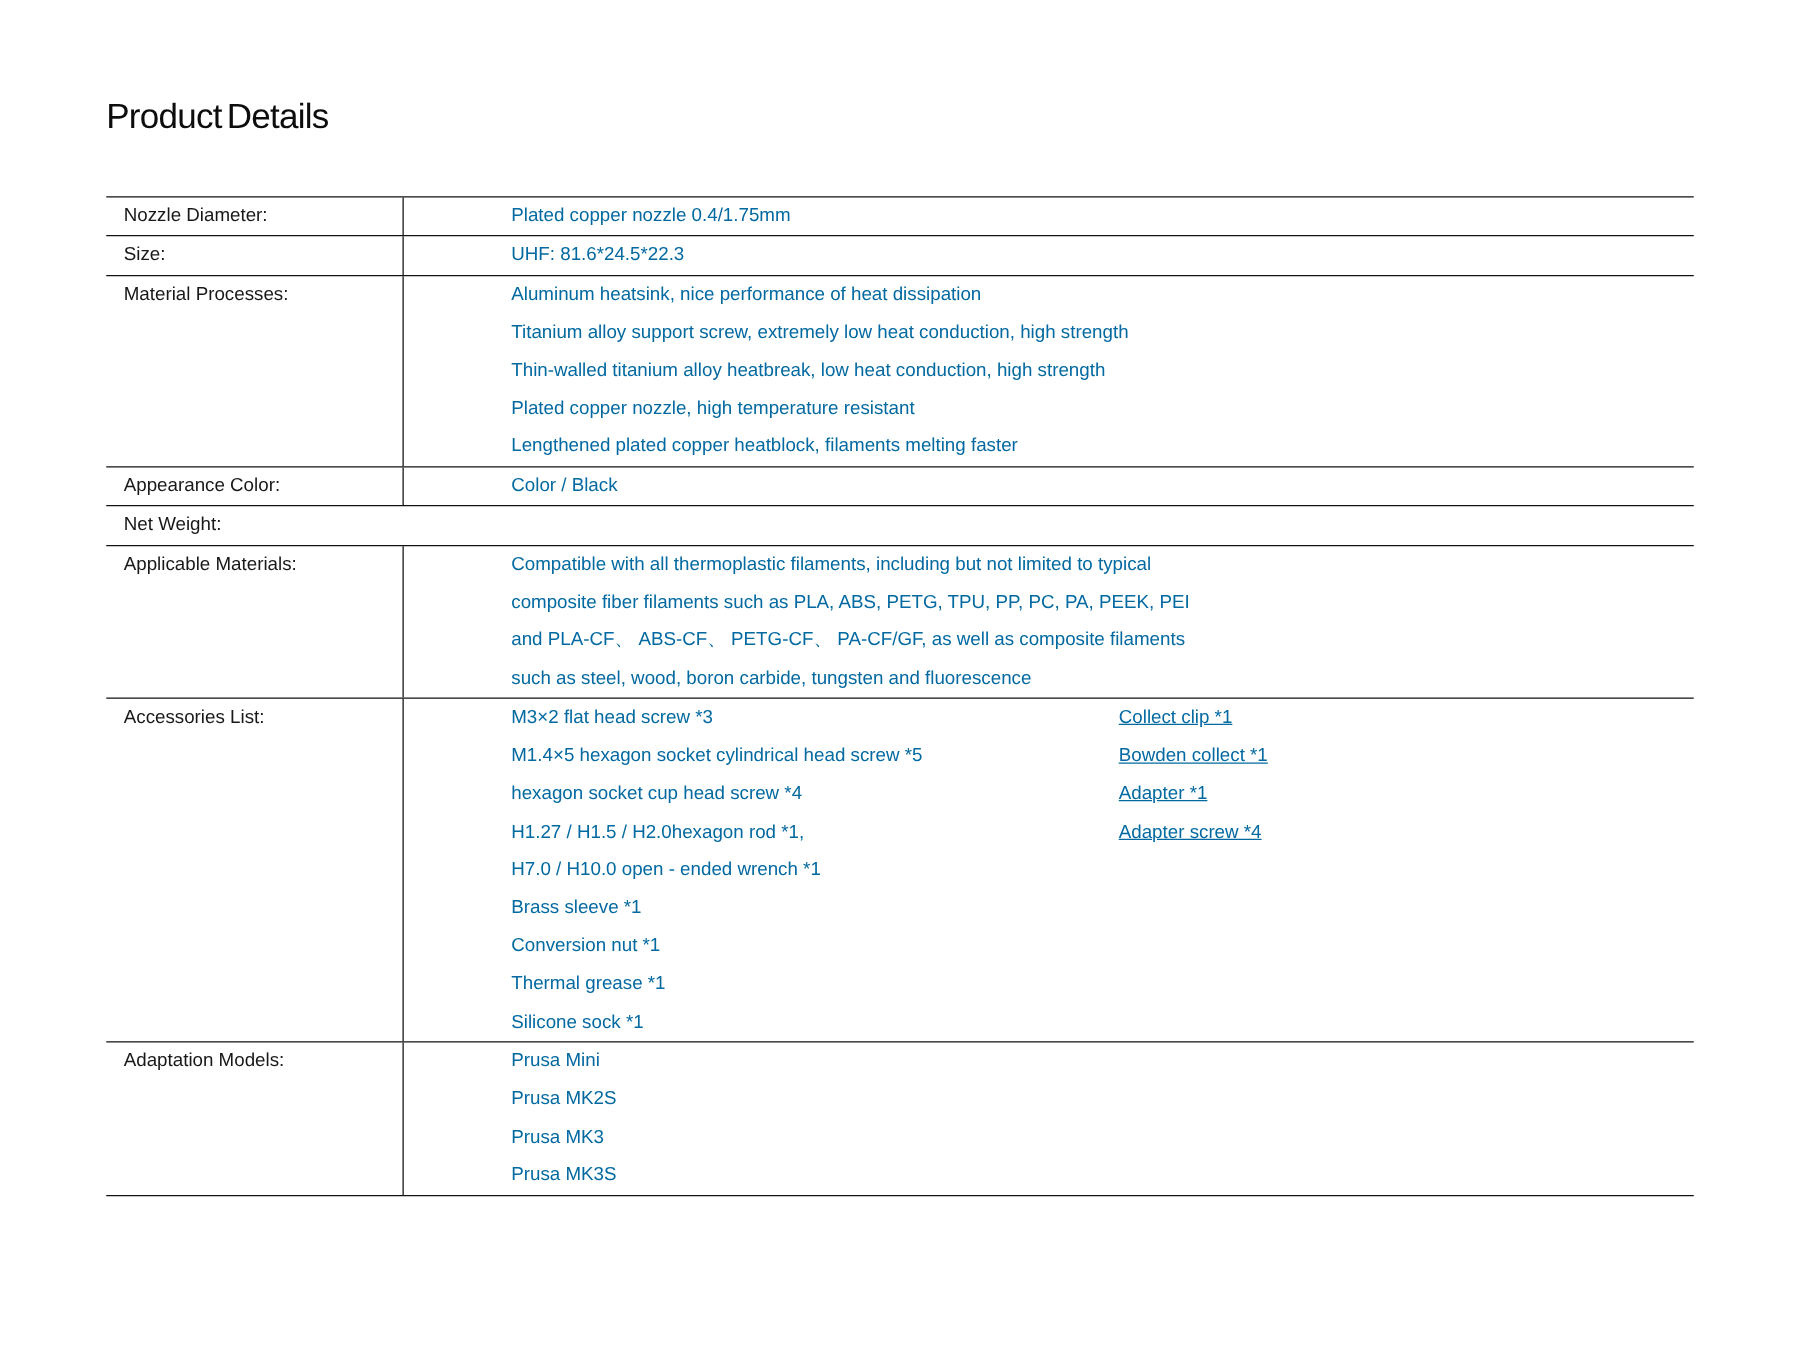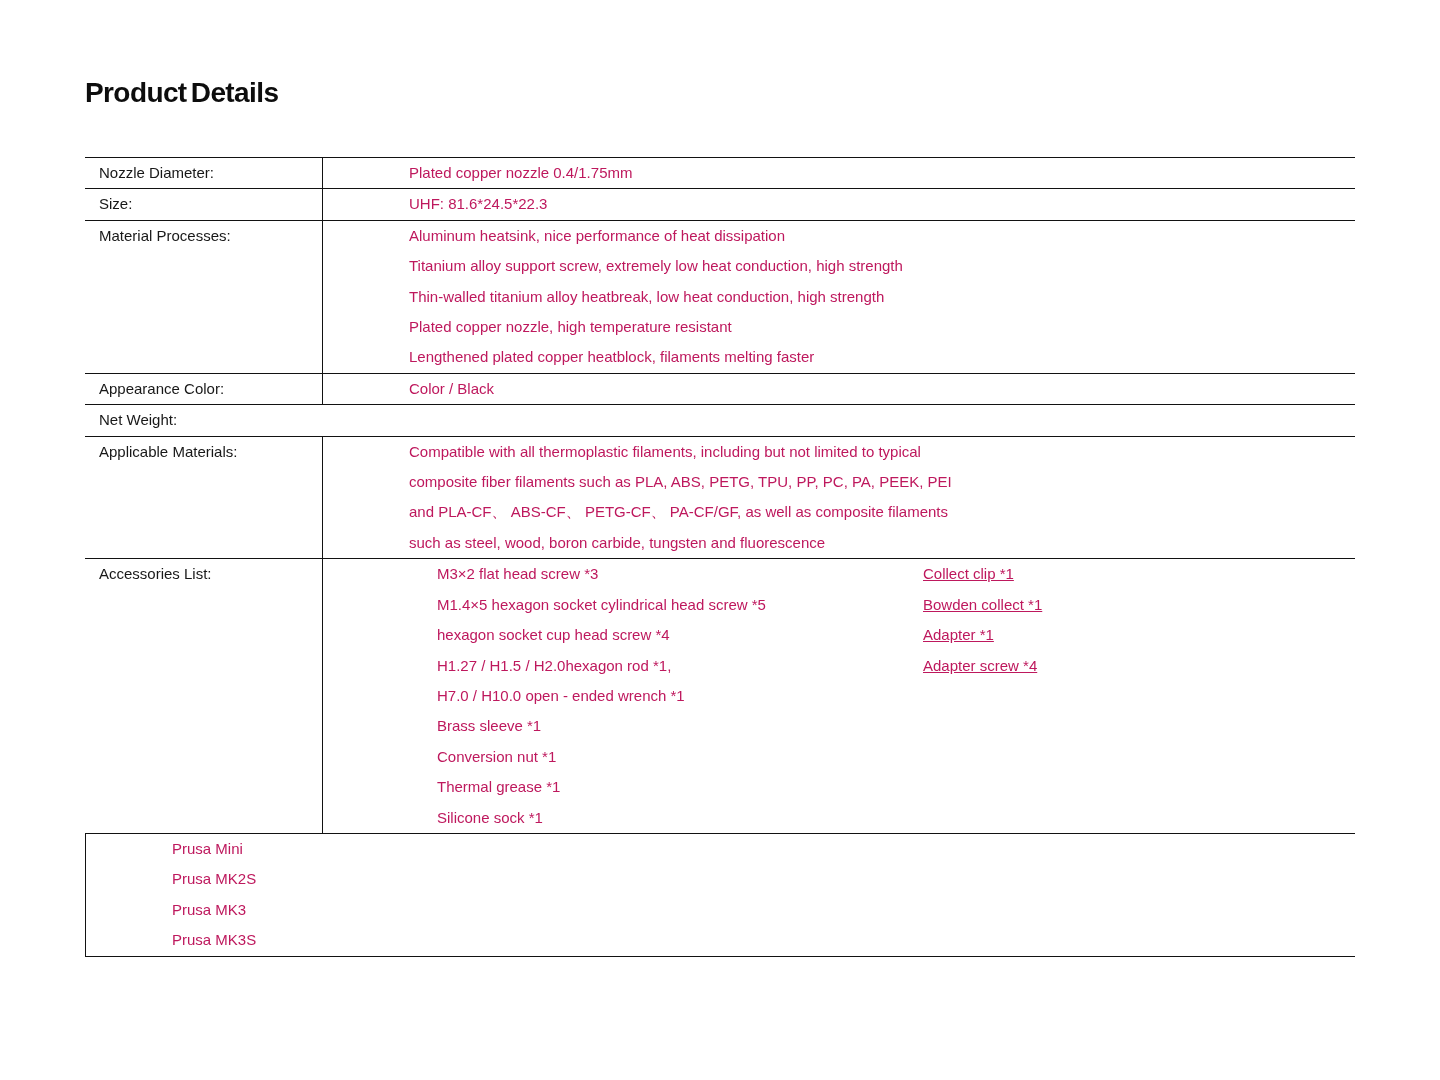--- a/index.html
+++ b/index.html
@@ -7,21 +7,21 @@
     width: 1440px; height: 1080px;
     background: #ffffff;
     font-family: "Liberation Sans", sans-serif;
     overflow: hidden;
     position: relative;
   }
   .page-title {
     position: absolute;
     left: 85px; top: 79px;
     font-size: 28px;
-    font-weight: bold;
+    font-weight: normal;
     color: #0d0d0d;
     letter-spacing: -0.6px;
     word-spacing: -3px;
     line-height: 1;
   }
   .details-table {
     position: absolute;
     left: 85px; top: 157px;
     width: 1270px;
     border-top: 1px solid #121212;
@@ -36,26 +36,26 @@
     padding-left: 14px;
     color: #181818;
     font-size: 15px;
     line-height: 30.4px;
     white-space: pre-wrap;
   }
   .cell-value {
     flex: 1;
     border-left: 1px solid #121212;
     padding-left: 86px;
-    color: #be185d;
+    color: #0369a1;
     font-size: 15px;
     line-height: 30.4px;
     white-space: pre-wrap;
   }
-  .value-cols { display: flex; margin-left: 28px; }
+  .value-cols { display: flex; }
   .vcol1 { flex: none; width: 486px; }
   .vcol2 { flex: 1; text-decoration: underline; }
   .value-line { white-space: pre-wrap; }
 </style>
 </head>
 <body>
 
 <div class="page-title">Product Details</div>
 
 <div class="details-table" id="details-table">
@@ -80,15 +80,16 @@
     </div>
     <div class="row">
       <div class="cell-label">Applicable Materials:</div>
       <div class="cell-value"><div class="value-line">Compatible with all thermoplastic filaments, including but not limited to typical</div><div class="value-line">composite fiber filaments such as PLA, ABS, PETG, TPU, PP, PC, PA, PEEK, PEI</div><div class="value-line">and PLA-CF、 ABS-CF、 PETG-CF、 PA-CF/GF, as well as composite filaments</div><div class="value-line">such as steel, wood, boron carbide, tungsten and fluorescence</div></div>
     </div>
     <div class="row">
       <div class="cell-label">Accessories List:</div>
       <div class="cell-value"><div class="value-cols"><div class="vcol1"><div class="value-line">M3×2 flat head screw *3</div><div class="value-line">M1.4×5 hexagon socket cylindrical head screw *5</div><div class="value-line">hexagon socket cup head screw *4</div><div class="value-line">H1.27 / H1.5 / H2.0hexagon rod *1,</div><div class="value-line">H7.0 / H10.0 open - ended wrench *1</div><div class="value-line">Brass sleeve *1</div><div class="value-line">Conversion nut *1</div><div class="value-line">Thermal grease *1</div><div class="value-line">Silicone sock *1</div></div><div class="vcol2"><div class="value-line">Collect clip *1</div><div class="value-line">Bowden collect *1</div><div class="value-line">Adapter *1</div><div class="value-line">Adapter screw *4</div></div></div></div>
     </div>
     <div class="row">
+      <div class="cell-label">Adaptation Models:</div>
       <div class="cell-value"><div class="value-line">Prusa Mini</div><div class="value-line">Prusa MK2S</div><div class="value-line">Prusa MK3</div><div class="value-line">Prusa MK3S</div></div>
     </div>
   </div>
 
 </body></html>

